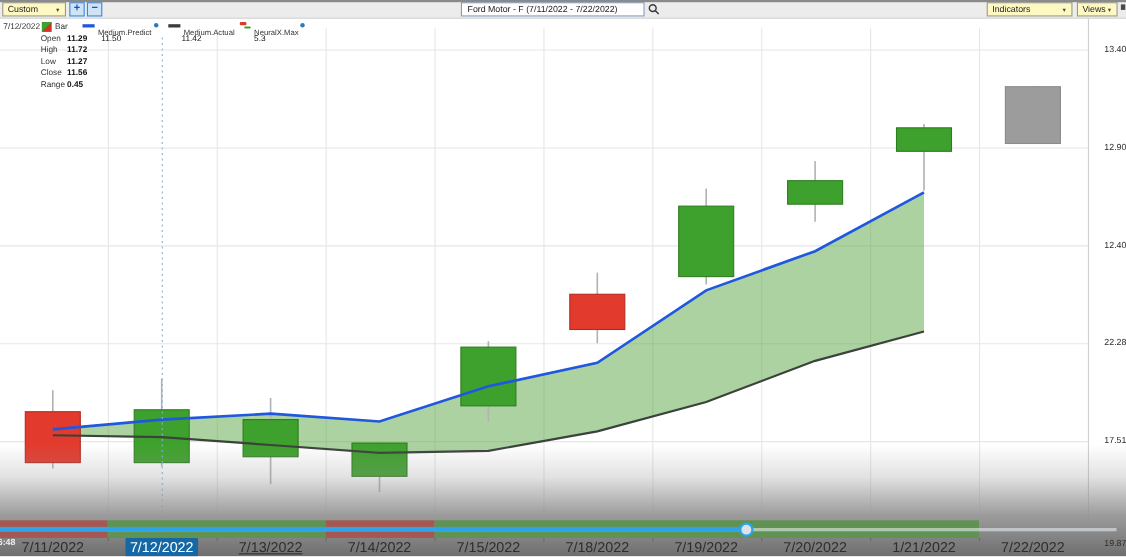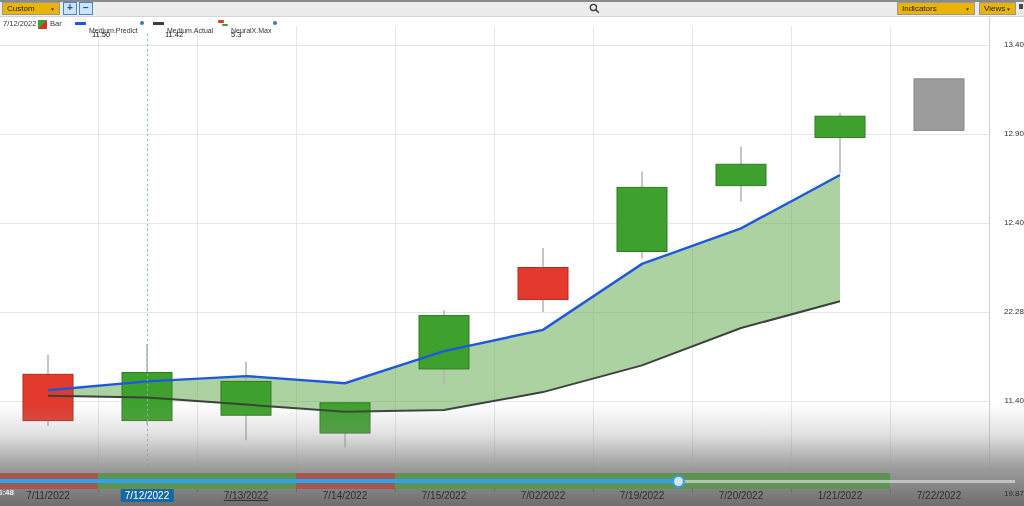--- a/index.html
+++ b/index.html
@@ -2,21 +2,21 @@
 <html><head>
 <meta charset="utf-8">
 <style>
   html,body{margin:0;padding:0;background:#fff;}
   #app{position:relative;width:1024px;height:506px;overflow:hidden;
        font-family:"Liberation Sans",sans-serif;background:#fff;}
   #topline{position:absolute;top:0;left:0;width:1024px;height:2px;background:#8a8a8a;z-index:7;}
   
   #toolbar{position:absolute;top:0;left:0;width:1024px;height:17px;background:#ececec;
            border-bottom:1px solid #d5d5d5;z-index:6;box-sizing:border-box;}
-  .tb-box{position:absolute;top:2px;height:13px;background:#eab308;border:1px solid #979797;
+  .tb-box{position:absolute;top:2px;height:13px;background:#fef9c3;border:1px solid #979797;
           box-sizing:border-box;font-size:8px;color:#222;display:flex;align-items:center;
           justify-content:space-between;padding:0 4px;cursor:default;}
   .caret::after{content:"▼";font-size:5px;color:#444;line-height:1;}
   .tb-btn{position:absolute;top:2px;width:14px;height:13px;background:#cfe3f7;border:1px solid #3f87d6;
           box-sizing:border-box;color:#0f52c0;font-weight:bold;font-size:10px;line-height:10px;
           text-align:center;cursor:pointer;}
   #preset-select{left:2px;width:58px;}
   #zoom-in{left:63px;}
   #zoom-out{left:79px;}
   #search{position:absolute;top:2px;left:419px;width:167px;height:13px;border:1px solid #7f9db9;
@@ -54,37 +54,38 @@
   
   #bottom-bar{position:absolute;top:470px;left:0;width:1024px;height:36px;z-index:3;
               background:linear-gradient(#9a9a9a,#6e6e6e);}
   .seg{position:absolute;top:3px;height:16px;}
   #slider-track{position:absolute;top:10px;left:0;width:1015px;height:3px;background:rgba(228,233,237,.6);}
   #slider-progress{position:absolute;top:9px;left:0;height:4px;}
   #slider-handle{position:absolute;top:5px;width:13px;height:13px;border-radius:50%;
                  background:#dce3e8;box-sizing:border-box;cursor:pointer;}
   .btick{position:absolute;top:19px;width:1px;height:3px;background:#6a6a6a;}
   #date-row{position:absolute;top:19px;left:0;width:1024px;height:14px;}
-  .dlab{position:absolute;top:1px;transform:translateX(-50%);font-size:10px;color:#2e2e2e;white-space:nowrap;}
+  .dlab{position:absolute;top:1px;transform:translateX(-50%);font-size:13px;color:#2e2e2e;white-space:nowrap;}
   .dlab.sel{top:0;padding:1px 4px;border-radius:1px;color:#fff;}
   #video-timestamp{position:absolute;left:-2px;top:18px;font-size:8px;font-weight:bold;color:#f2f2f2;}
 </style>
 </head>
 <body>
 
 <div id="app">
   <div id="topline"></div>
 
   <div id="toolbar">
     <div class="tb-box" id="preset-select">
       <span>Custom</span>
       <span class="caret"></span>
     </div>
     <div class="tb-btn" id="zoom-in">+</div>
     <div class="tb-btn" id="zoom-out">−</div>
+    <input id="search" readonly="" value="Ford Motor - F (7/11/2022 - 7/22/2022)" style="">
     <svg id="mag" width="11" height="11" viewBox="0 0 11 11">
       <circle cx="4.4" cy="4.4" r="3.1" fill="none" stroke="#3a3a3a" stroke-width="1.3"></circle>
       <line x1="6.8" y1="6.8" x2="9.8" y2="9.8" stroke="#3a3a3a" stroke-width="1.4"></line>
     </svg>
     <div class="tb-box" id="indicators-select">
       <span>Indicators</span>
       <span class="caret"></span>
     </div>
     <div class="tb-box" id="views-select">
       <span>Views</span>
@@ -153,28 +154,35 @@
       <polyline points="48,395.66000000000014 147,397.44000000000005 246,404.55999999999995 345,411.68000000000006 444,409.90000000000015 543,392.1000000000002 642,365.40000000000015 741,328.02 840,301.31999999999994" fill="none" stroke="#3a423a" stroke-width="2"></polyline>
       <polyline points="48,390.31999999999994 147,381.4200000000001 246,376.0800000000002 345,383.20000000000005 444,351.1600000000001 543,329.79999999999995 642,263.94000000000005 741,228.3400000000002 840,174.94000000000008" fill="none" stroke="#1f57df" stroke-width="2.4"></polyline>
       <line x1="147.5" x2="147.5" y1="34" y2="470" stroke="#7fb2dd" stroke-width="1" stroke-dasharray="2 3"></line>
     </svg>
   <div id="fade"></div>
   <div id="ylabels">
       <div class="ylab" style="top: 40px;">13.40</div>
       <div class="ylab" style="top: 129px;">12.90</div>
       <div class="ylab" style="top: 218px;">12.40</div>
       <div class="ylab" style="top: 307px;">22.28</div>
-      <div class="ylab" style="top: 396px;">11.40</div>
+      <div class="ylab" style="top: 396px;">17.51</div>
       <div class="ylab" style="top: 489px;">19.87</div>
     </div>
 
   <div id="legend">
     <span id="legend-date">7/12/2022</span>
     <span id="bar-sw"></span>
     <span id="bar-label">Bar</span>
+    <div id="ohlc">
+      <div class="orow"><span class="ol">Open</span><span class="ov">11.29</span></div>
+      <div class="orow"><span class="ol">High</span><span class="ov">11.72</span></div>
+      <div class="orow"><span class="ol">Low</span><span class="ov">11.27</span></div>
+      <div class="orow"><span class="ol">Close</span><span class="ov">11.56</span></div>
+      <div class="orow"><span class="ol">Range</span><span class="ov">0.45</span></div>
+    </div>
     <div class="sentry" style="left:75px">
       <span class="sdash" id="dash-predict" style="background: rgb(31, 87, 223);"></span><span class="sname">Medium.Predict</span><span class="sdot"></span>
       <div class="sval" style="left:17px">11.50</div>
     </div>
     <div class="sentry" style="left:153px">
       <span class="sdash" id="dash-actual" style="background: rgb(60, 60, 60);"></span><span class="sname">Medium.Actual</span>
       <div class="sval" style="left:12px">11.42</div>
     </div>
     <div class="sentry" style="left:218px">
       <span class="nx"><span class="r"></span><span class="g"></span></span><span class="sname">NeuralX.Max</span><span class="sdot"></span>
@@ -191,21 +199,21 @@
       </div>
     <div id="slider-track"></div>
     <div id="slider-progress" style="width: 674px; background: rgb(45, 164, 234);"></div>
     <div id="slider-handle" style="left: 672px; border: 2.5px solid rgb(45, 164, 234);"></div>
     <div id="date-row">
         <div class="dlab" style="left: 48px;">7/11/2022</div>
         <div class="dlab sel" style="background: rgb(22, 104, 165); left: 147px;">7/12/2022</div>
         <div class="dlab" style="left: 246px; text-decoration: underline;">7/13/2022</div>
         <div class="dlab" style="left: 345px;">7/14/2022</div>
         <div class="dlab" style="left: 444px;">7/15/2022</div>
-        <div class="dlab" style="left: 543px;">7/02/2022</div>
+        <div class="dlab" style="left: 543px;">7/18/2022</div>
         <div class="dlab" style="left: 642px;">7/19/2022</div>
         <div class="dlab" style="left: 741px;">7/20/2022</div>
         <div class="dlab" style="left: 840px;">1/21/2022</div>
         <div class="dlab" style="left: 939px;">7/22/2022</div>
       </div>
     <div id="video-timestamp">6:48</div>
   <div class="btick" style="left: 98px;"></div>
       <div class="btick" style="left: 197px;"></div>
       <div class="btick" style="left: 296px;"></div>
       <div class="btick" style="left: 395px;"></div>

